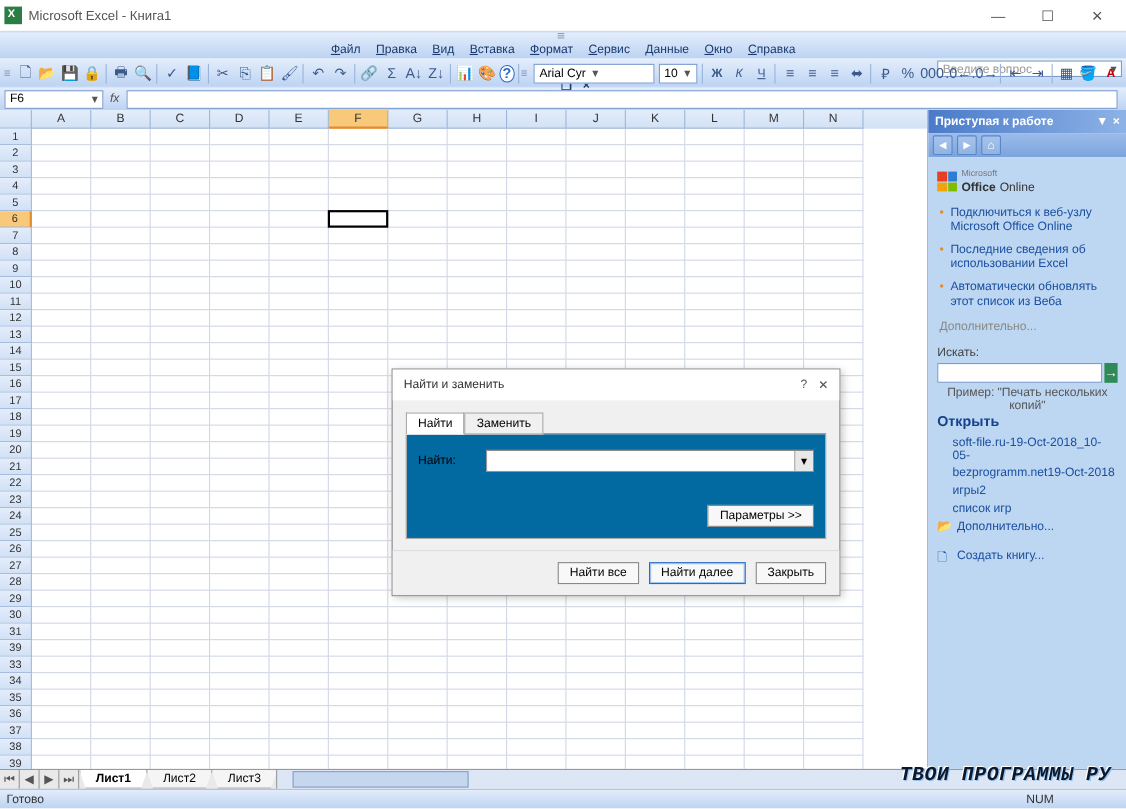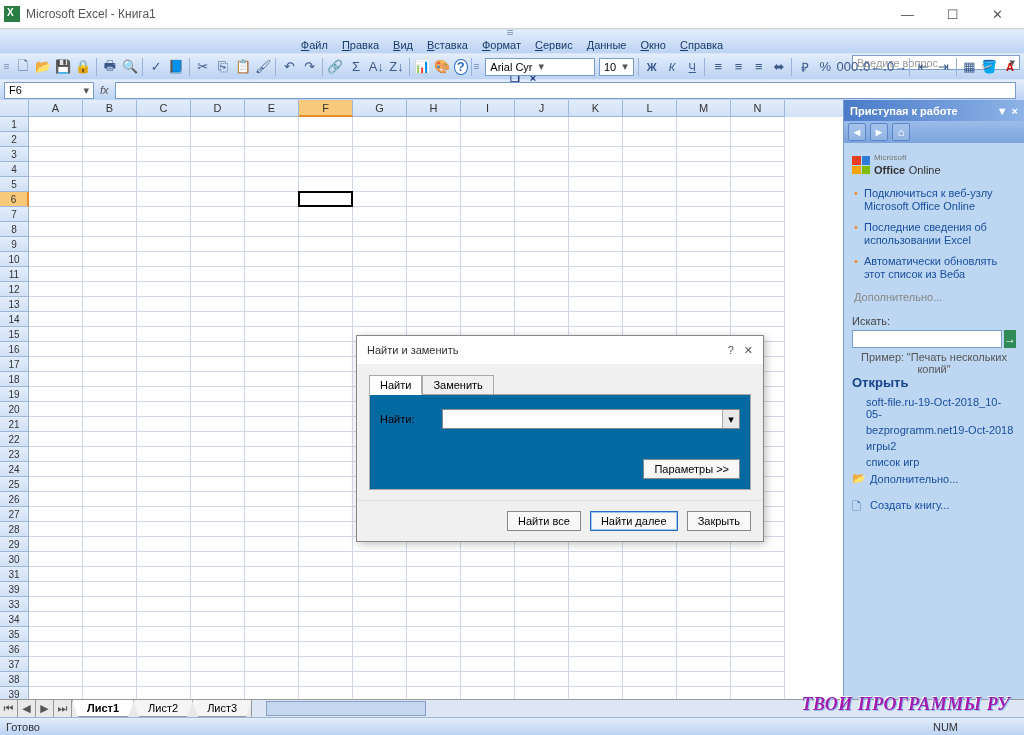--- a/index.html
+++ b/index.html
@@ -101,21 +101,21 @@
 .field-row { display: flex; align-items: center; margin-bottom: 30px; }
 .field-row label { width: 62px; }
 .combo-input { flex: 1; border: 1px solid #888; height: 20px; background: #fff; display: flex; align-items: center; }
 .combo-input input { flex: 1; border: none; outline: none; padding: 0 4px; height: 18px; }
 .combo-input .dd { width: 17px; height: 18px; background: #e8e8e8; border-left: 1px solid #aaa; display: flex; align-items: center; justify-content: center; }
 .options-btn { float: right; }
 .dlg-btn { border: 1px solid #888; background: #f8f8f8; padding: 3px 10px; cursor: pointer; margin-left: 6px; }
 .dlg-btn.primary { border: 1px solid #2a6cc2; box-shadow: 0 0 0 1px #9ec6f4 inset; }
 .dialog-buttons { padding: 10px 12px; text-align: right; border-top: 1px solid #ddd; background:#f0f0f0; }
 
-.watermark { position: absolute; right: 14px; bottom: 20px; font-size: 18px; font-weight: bold; color: #a21caf; text-shadow: 1px 1px 0 #8fc2f0, -1px -1px 0 #fff; font-family: Liberation Serif, serif; letter-spacing: 0.5px; font-style: italic; }
+.watermark { position: absolute; right: 14px; bottom: 20px; font-size: 18px; font-weight: bold; color: #0f172a; text-shadow: 1px 1px 0 #8fc2f0, -1px -1px 0 #fff; font-family: Liberation Mono, monospace; letter-spacing: 0.5px; font-style: italic; }
 </style>
 </head>
 <body>
 
 <div class="titlebar">
   <span class="icon-box"></span>
   <span class="title">Microsoft Excel - Книга1</span>
   <div class="controls">
     <span>—</span>
     <span>☐</span>

